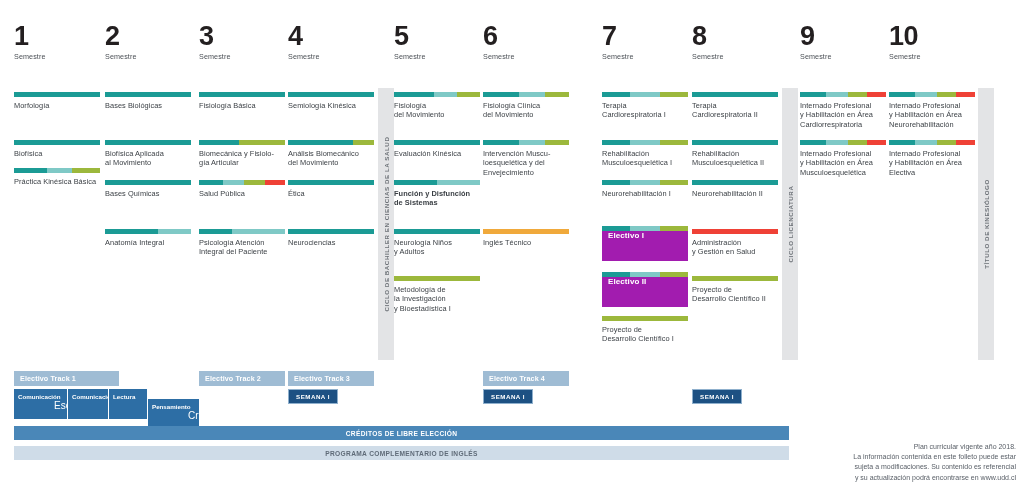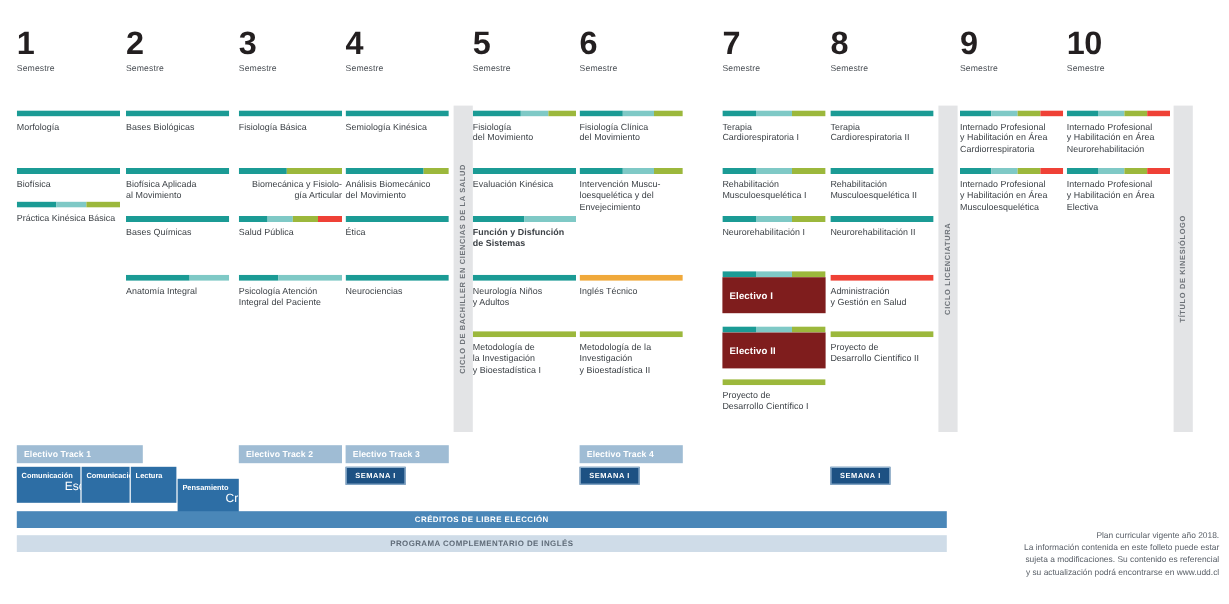--- a/index.html
+++ b/index.html
@@ -60,24 +60,24 @@
   .cname {
     font-size: 7.4px;
     line-height: 9.4px;
     color: #3c4146;
     margin-top: 4px;
     letter-spacing: 0.05px;
   }
 
   
   .course.elective .ebody {
-    background: #7f1d1d;
+    background: #a21caf;
     height: 30px;
     display: flex;
-    align-items: center;
+    align-items: flex-start;
     padding-left: 6px;
   }
   .course.elective .ebody span {
     color: #ffffff;
     font-size: 8px;
     font-weight: 700;
     letter-spacing: 0.1px;
   }
 
   
@@ -213,21 +213,21 @@
       <div class="bar">
         <span style="background: rgb(27, 155, 149); flex: 100 0 0px;"></span>
       </div>
       <div class="cname" style="white-space: pre-line;">Fisiología Básica</div>
     </div>
     <div class="course" style="left: 199px; width: 86px; top: 140px;">
       <div class="bar">
         <span style="background: rgb(27, 155, 149); flex: 46 0 0px;"></span>
         <span style="background: rgb(156, 184, 60); flex: 54 0 0px;"></span>
       </div>
-      <div class="cname" style="white-space: pre-line; text-align: right;">Biomecánica y Fisiolo-
+      <div class="cname" style="white-space: pre-line;">Biomecánica y Fisiolo-
 gía Articular</div>
     </div>
     <div class="course" style="left: 199px; width: 86px; top: 180px;">
       <div class="bar">
         <span style="background: rgb(27, 155, 149); flex: 28 0 0px;"></span>
         <span style="background: rgb(127, 201, 198); flex: 24 0 0px;"></span>
         <span style="background: rgb(156, 184, 60); flex: 25 0 0px;"></span>
         <span style="background: rgb(239, 65, 54); flex: 23 0 0px;"></span>
       </div>
       <div class="cname" style="white-space: pre-line;">Salud Pública</div>
@@ -333,28 +333,20 @@
       </div>
       <div class="cname" style="white-space: pre-line;">Intervención Muscu-
 loesquelética y del
 Envejecimiento</div>
     </div>
     <div class="course" style="left: 483px; width: 86px; top: 229px;">
       <div class="bar">
         <span style="background: rgb(240, 169, 59); flex: 100 0 0px;"></span>
       </div>
       <div class="cname" style="white-space: pre-line;">Inglés Técnico</div>
-    </div>
-    <div class="course" style="left: 483px; width: 86px; top: 276px;">
-      <div class="bar">
-        <span style="background: rgb(156, 184, 60); flex: 100 0 0px;"></span>
-      </div>
-      <div class="cname" style="white-space: pre-line;">Metodología de la
-Investigación
-y Bioestadística II</div>
     </div>
     <div class="col" style="left: 602px; width: 86px;">
       <div class="col-num">7</div>
       <div class="col-sub">Semestre</div>
     </div>
     <div class="course" style="left: 602px; width: 86px; top: 92px;">
       <div class="bar">
         <span style="background: rgb(27, 155, 149); flex: 33 0 0px;"></span>
         <span style="background: rgb(127, 201, 198); flex: 34 0 0px;"></span>
         <span style="background: rgb(156, 184, 60); flex: 33 0 0px;"></span>

